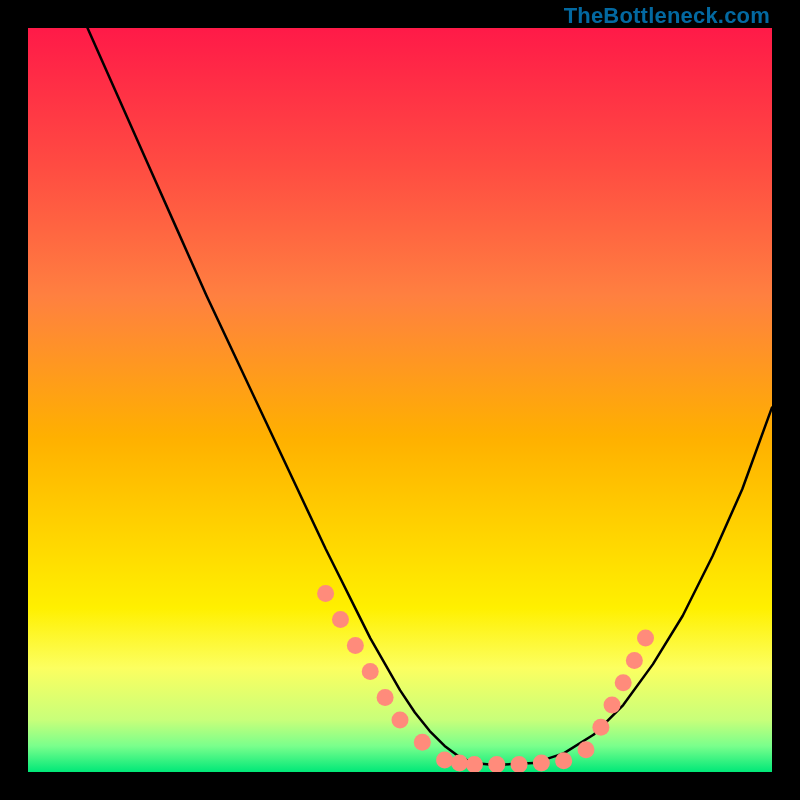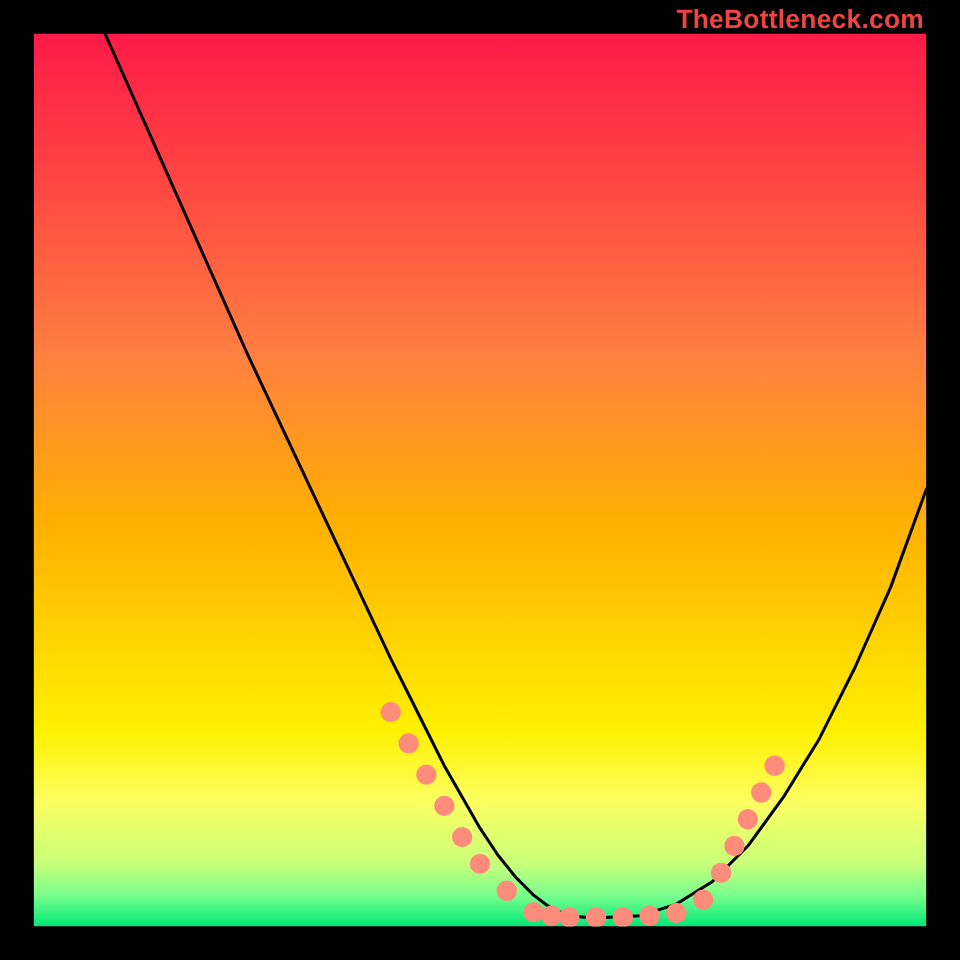--- a/index.html
+++ b/index.html
@@ -21,21 +21,21 @@
     position: absolute;
     left: 28px;
     top: 28px;
     width: 744px;
     height: 744px;
   }
   .watermark {
     position: absolute;
     top: 3px;
     right: 30px;
-    color: #ef4444;
+    color: #0369a1;
     font-size: 22px;
     font-weight: bold;
     letter-spacing: 0.2px;
   }
   svg { display: block; }
 </style>
 </head>
 <body>
 
 <div class="outer">

